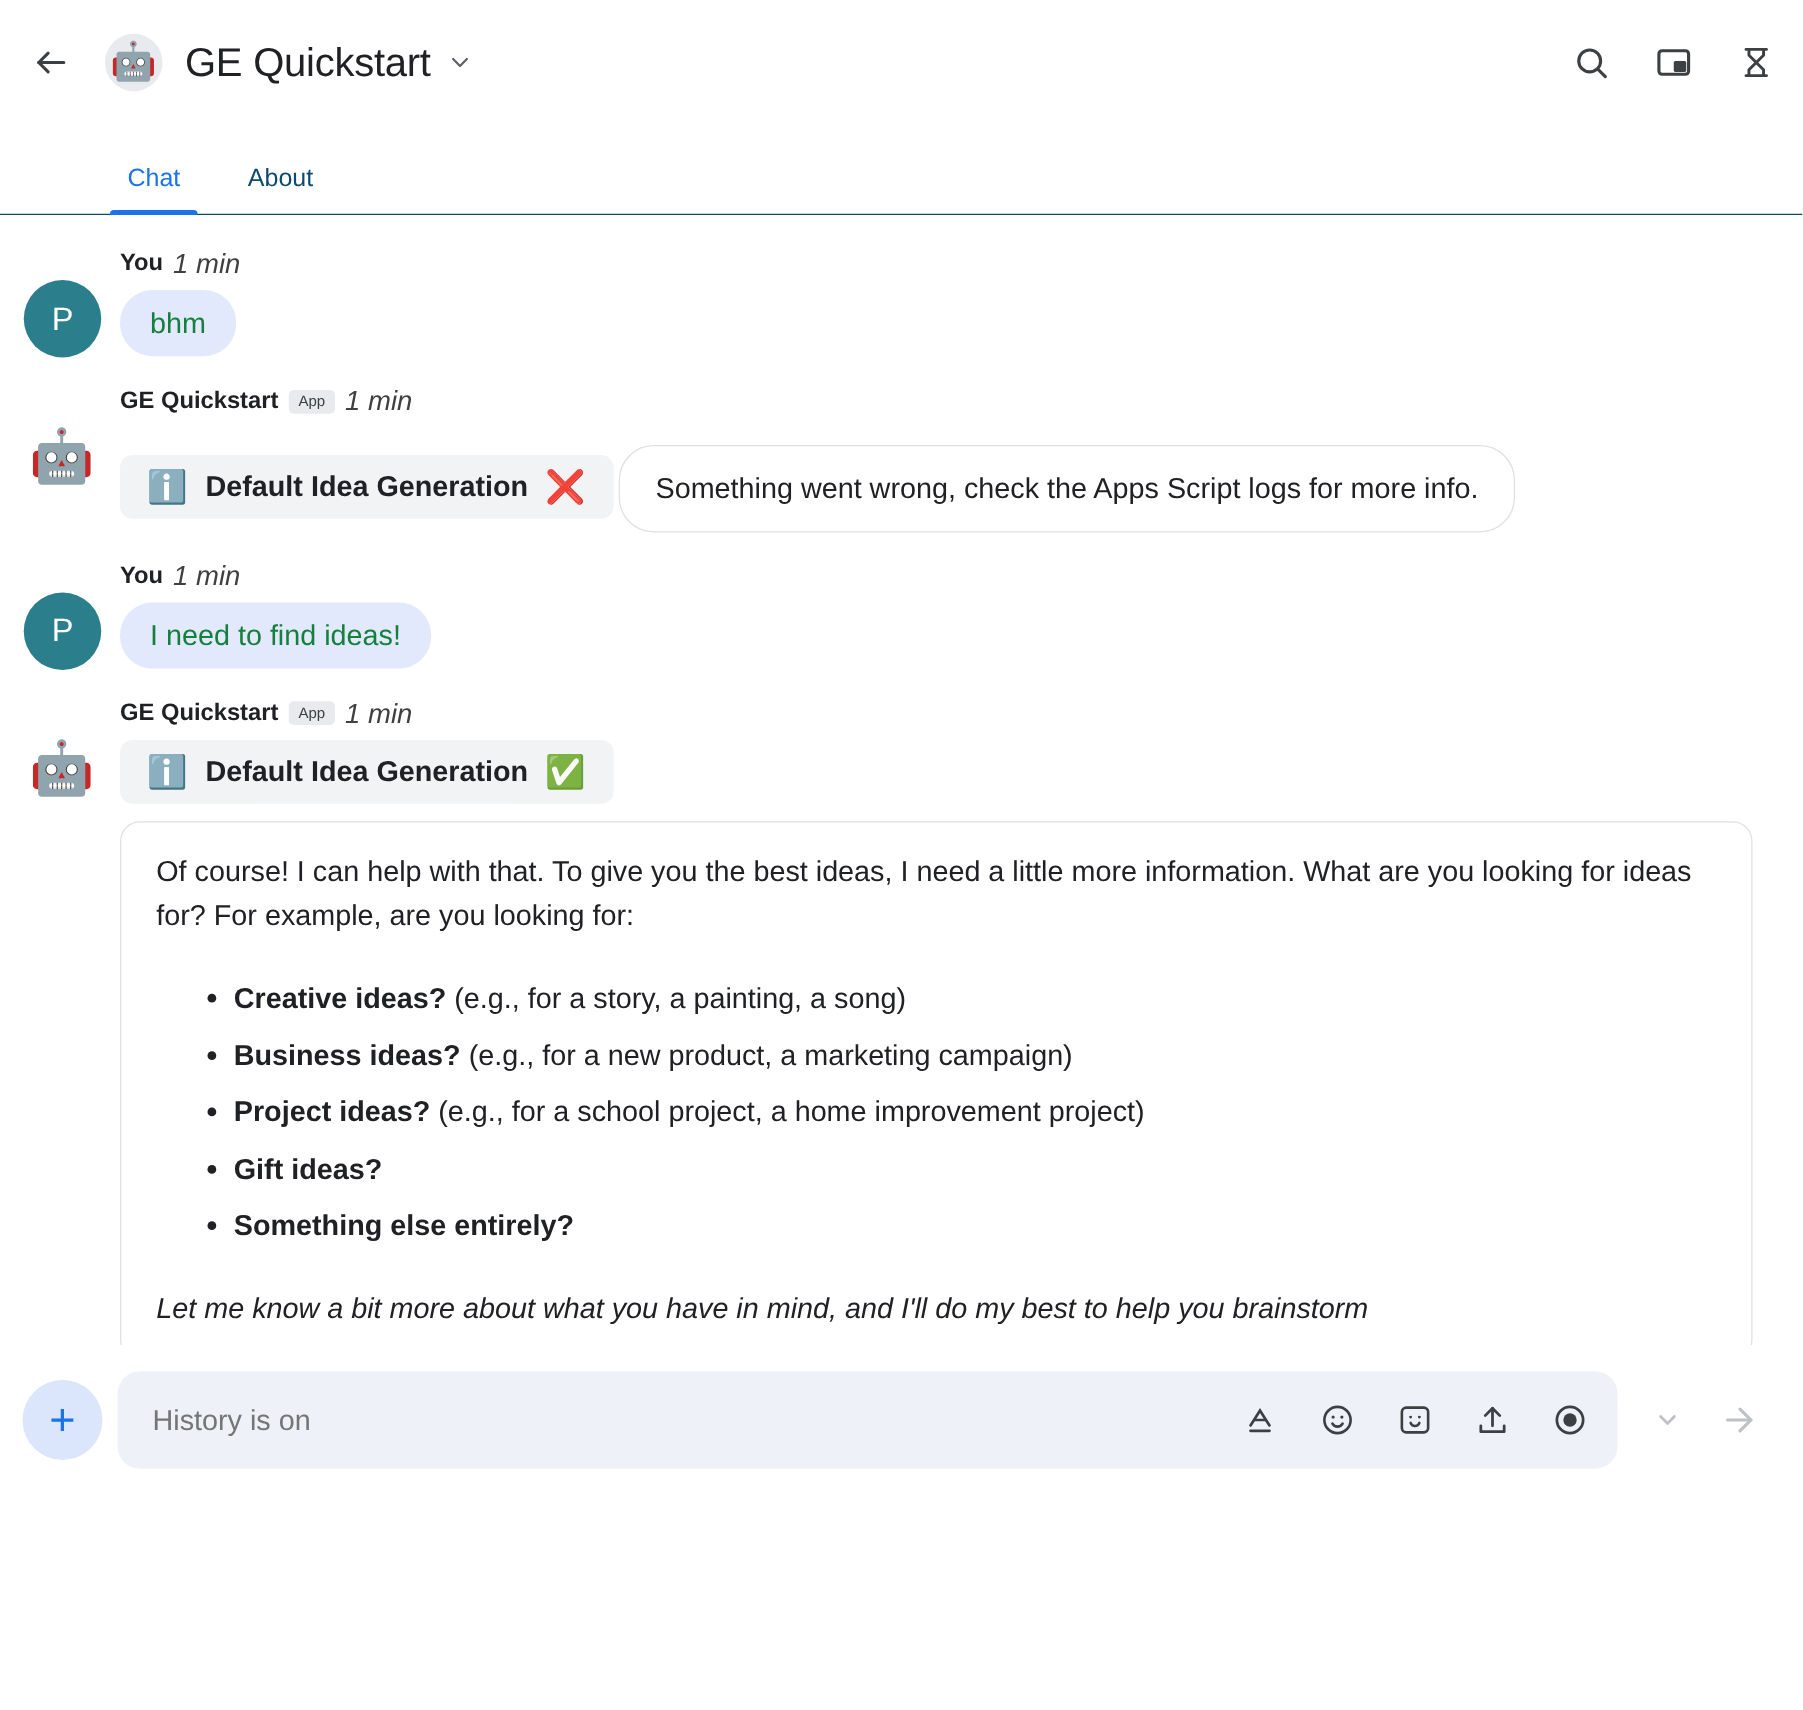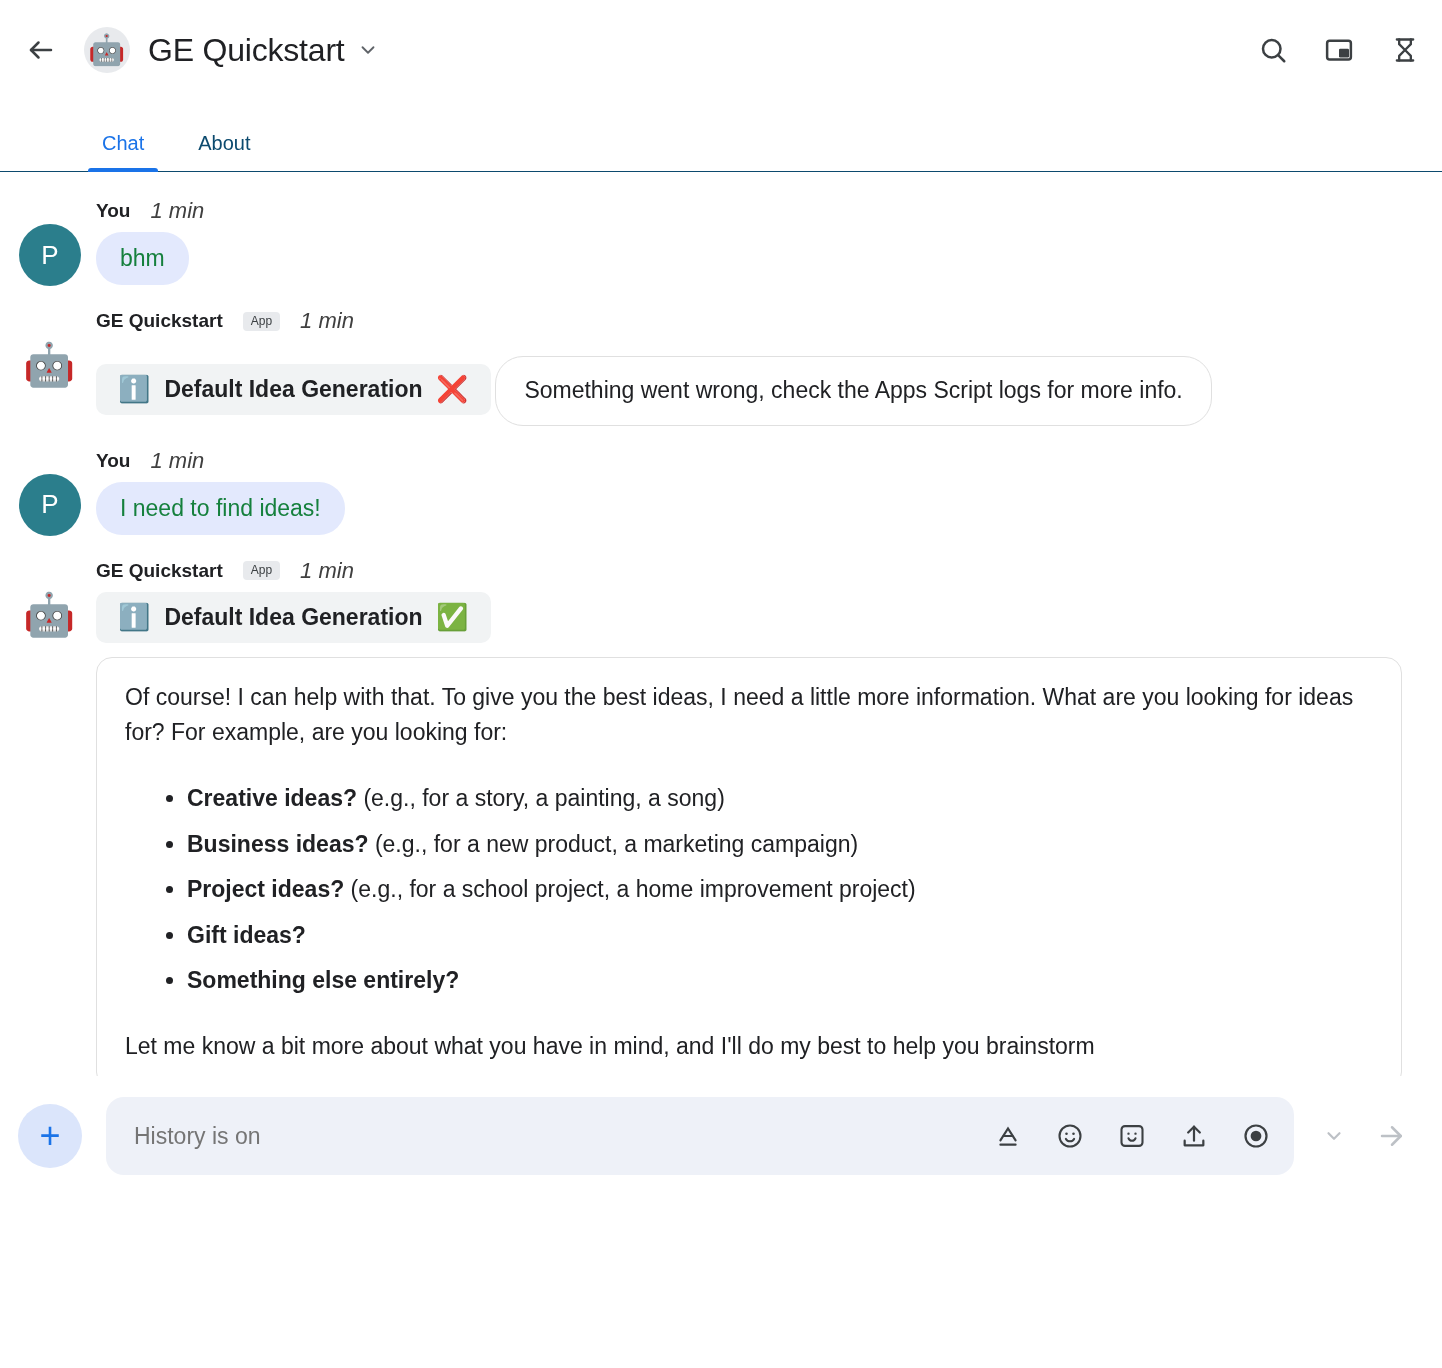--- a/index.html
+++ b/index.html
@@ -129,21 +129,21 @@
     line-height: 1;
   }
   .msg-body {
     flex: 1 1 auto;
     min-width: 0;
     padding-left: 14px;
   }
   .meta {
     display: flex;
     align-items: center;
-    gap: 20px;
+    gap: 8px;
     margin-bottom: 8px;
     height: 26px;
   }
   .meta-name {
     font-size: 19px;
     font-weight: bold;
     color: #202124;
   }
   .meta-badge {
     font-size: 12px;
@@ -195,21 +195,21 @@
   }
   .card-body p { margin: 0; }
   .card-body ul {
     margin: 30px 0 30px 0;
     padding-left: 62px;
   }
   .card-body li {
     margin-bottom: 10px;
   }
   .card-body li b { font-weight: bold; }
-  .card-body .closing { margin-top: 12px; }
+  .card-body .closing { margin-top: 12px; font-style: italic; }
 
   
   .composer {
     position: absolute;
     left: 0; right: 0; bottom: 0;
     height: 146px;
     display: flex;
     align-items: center;
     padding: 0 28px 26px 18px;
     background: #fff;
@@ -219,21 +219,21 @@
     border-radius: 50%;
     background: #dbe5fb;
     color: #1a73e8;
     display: flex; align-items: center; justify-content: center;
     font-size: 36px;
     cursor: pointer;
     flex: 0 0 auto;
   }
   .input-wrap {
     flex: 1 1 auto;
-    margin-left: 24px;
+    margin-left: 12px;
     height: 78px;
     background: #eef1f8;
     border-radius: 18px;
     display: flex;
     align-items: center;
     padding: 0 22px 0 26px;
   }
   .input-wrap .ph {
     flex: 1 1 auto;
     font-size: 23px;

